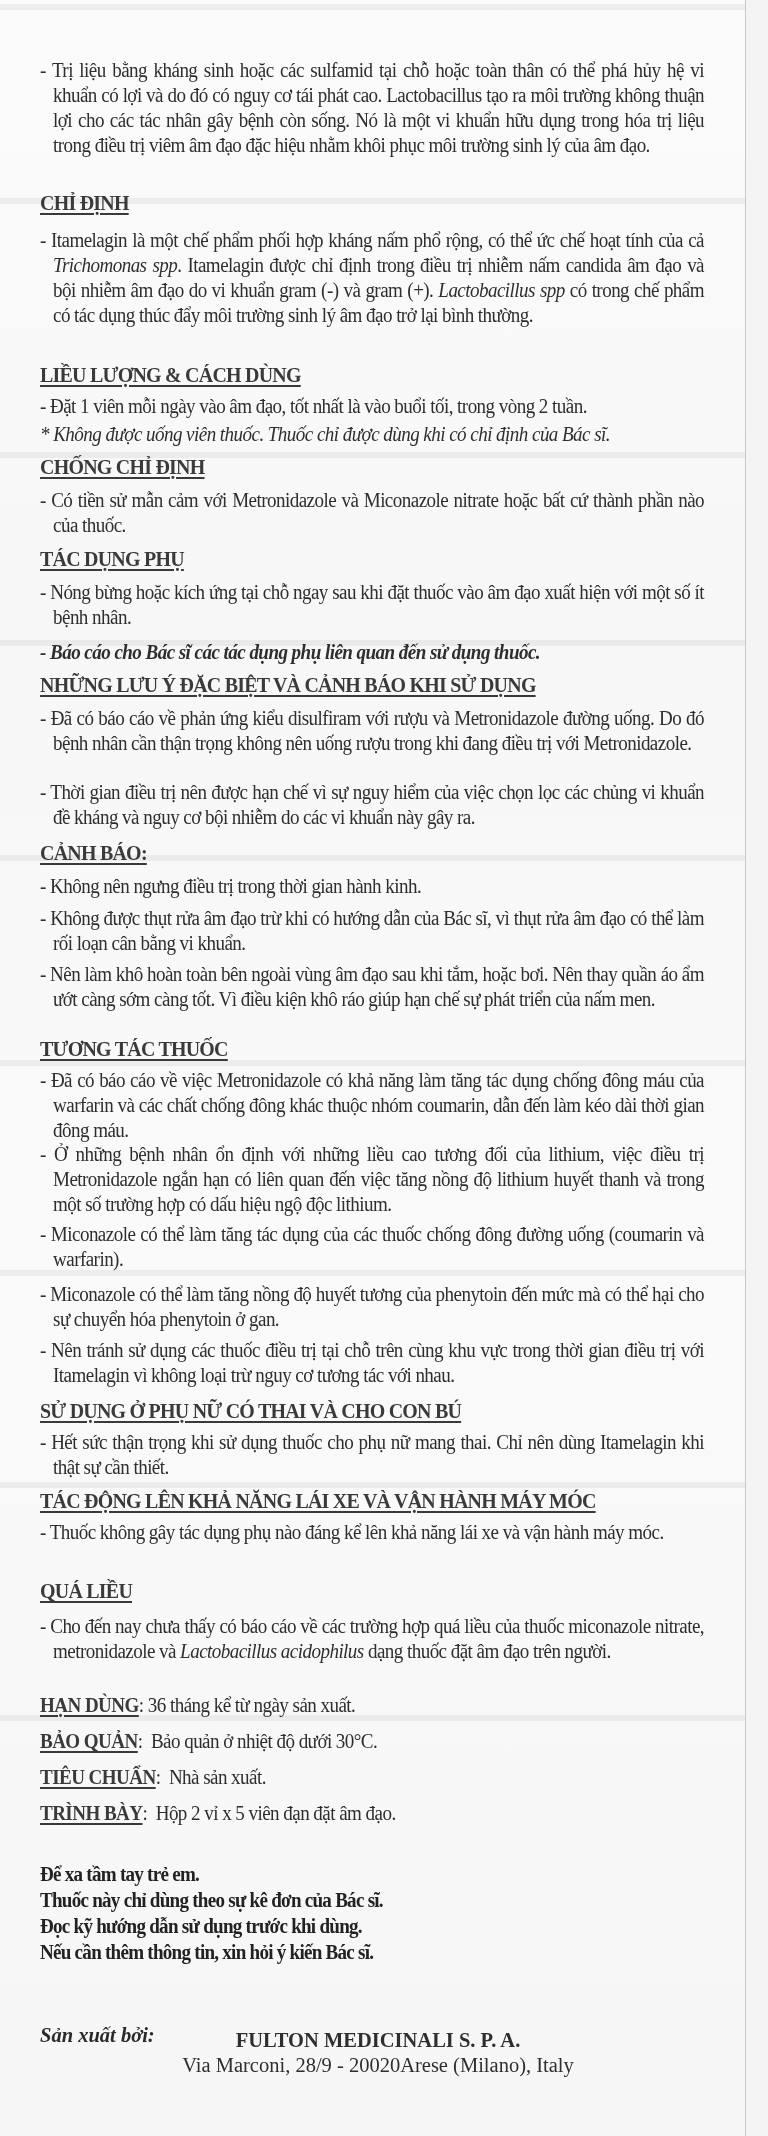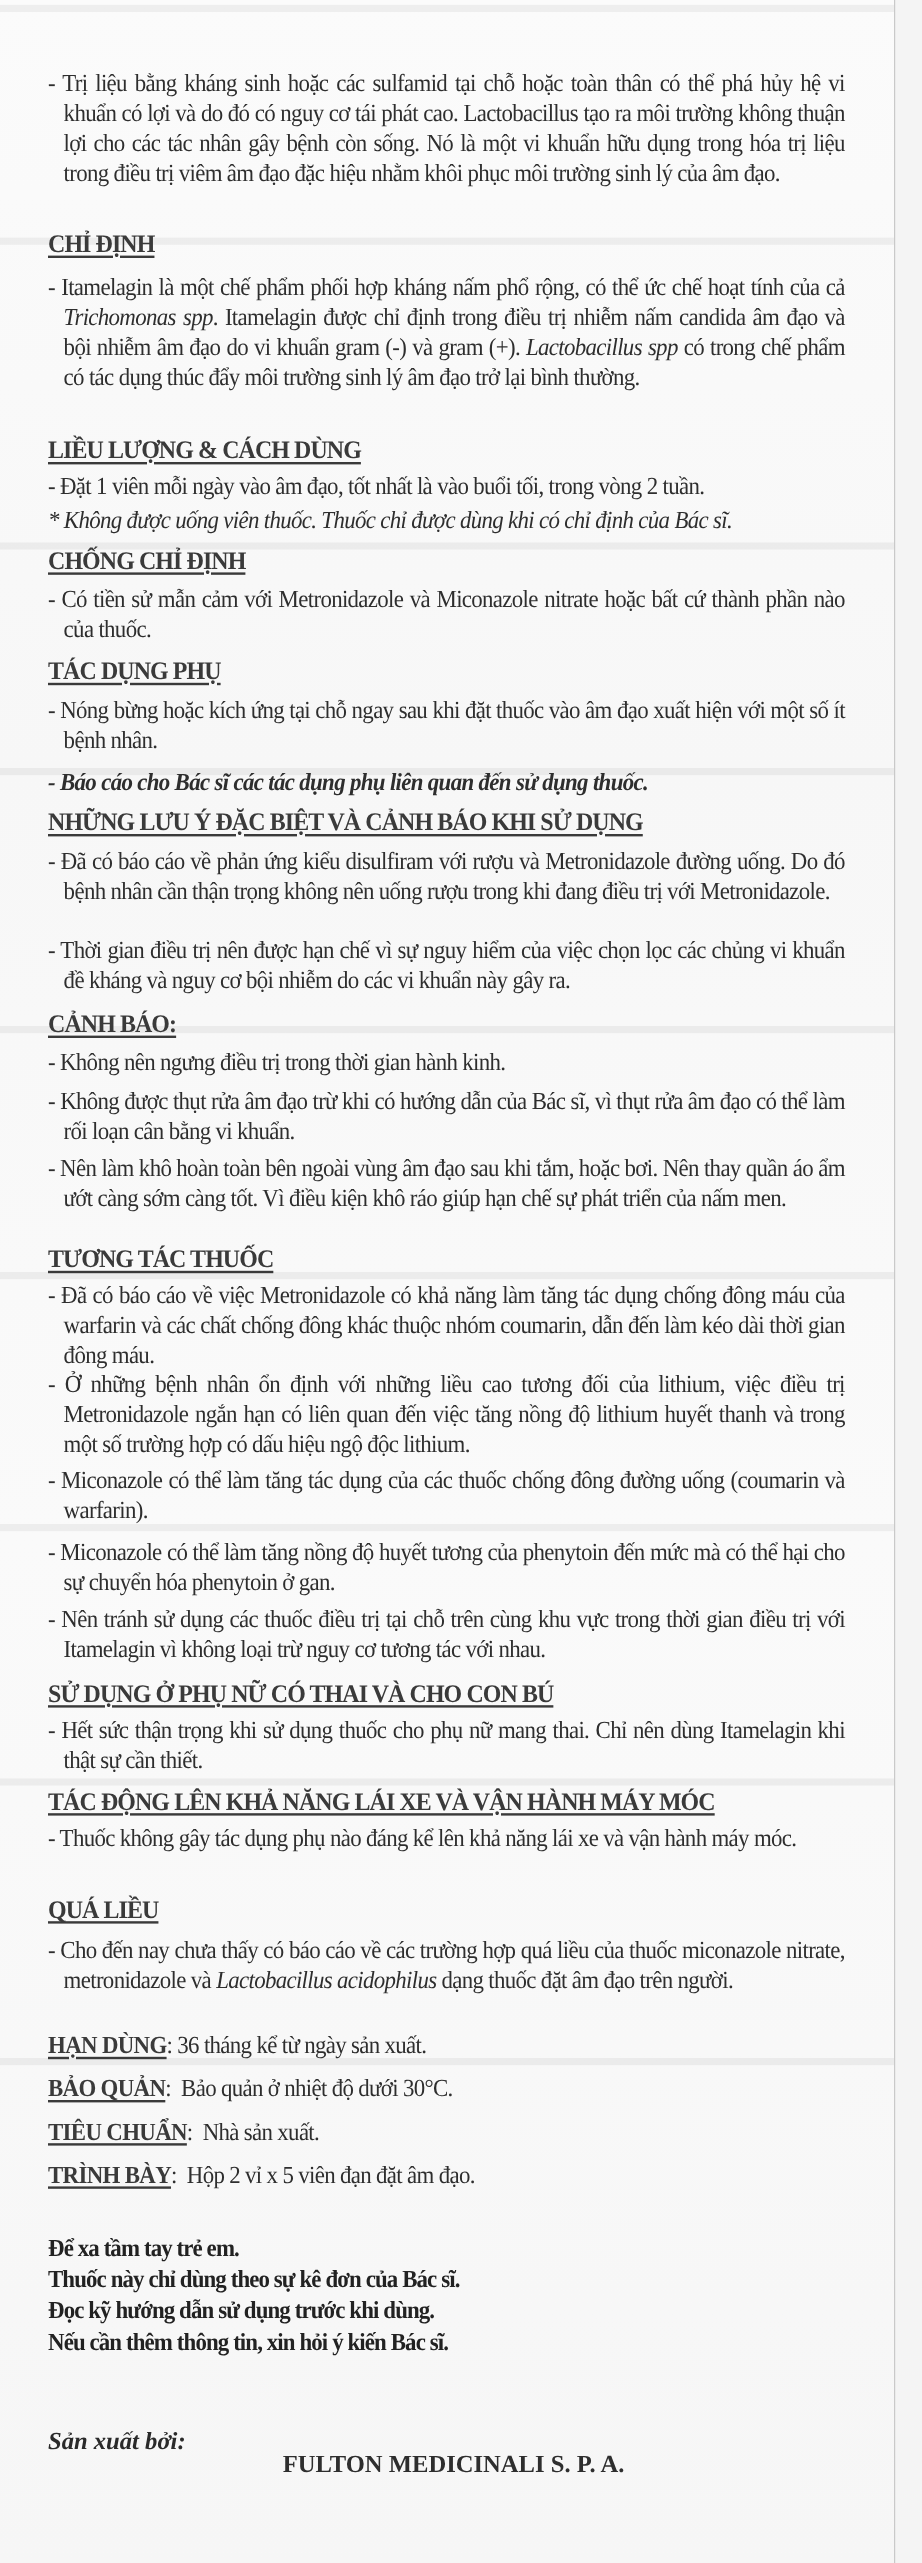--- a/index.html
+++ b/index.html
@@ -29,21 +29,21 @@
     letter-spacing:-0.8px; transform:scaleX(0.95); transform-origin:left top;
   }
   .italic { font-style:italic; }
   .bolditalic { font-weight:bold; font-style:italic; }
   .inline-row { position:absolute; left:0; font-size:20.5px; line-height:26px; letter-spacing:-0.6px;
     transform:scaleX(0.93); transform-origin:left top; white-space:nowrap; }
   .inline-row .lbl { font-weight:bold; text-decoration:underline; text-underline-offset:3px; color:#3a3a3a; }
   .warn { position:absolute; left:0; font-weight:bold; font-size:20.5px; line-height:25px;
     letter-spacing:-0.8px; transform:scaleX(0.93); transform-origin:left top; white-space:nowrap; color:#222; }
   .mfr-label { position:absolute; left:0; font-weight:bold; font-style:italic; font-size:20.5px; color:#2a2a2a; }
-  .mfr { position:absolute; left:0; width:676px; text-align:center; font-size:20.5px; line-height:25px;margin-top:14px; }
+  .mfr { position:absolute; left:0; width:676px; text-align:center; font-size:20.5px; line-height:25px; }
   .mfr .name { font-weight:bold; }
 </style>
 </head>
 <body>
 
 <div class="paper">
   <div class="fold" style="top:4px;"></div>
   <div class="fold" style="top:198px;"></div>
   <div class="fold" style="top:452px;"></div>
   <div class="fold" style="top:640px;"></div>
@@ -103,14 +103,15 @@
   <div class="inline-row" style="top:1800px;"><span class="lbl">TRÌNH BÀY</span><span>:&nbsp; </span><span>Hộp 2 vỉ x 5 viên đạn đặt âm đạo.</span></div>
 
   <div class="warn" style="top:1862px;">Để xa tầm tay trẻ em.</div>
   <div class="warn" style="top:1888px;">Thuốc này chỉ dùng theo sự kê đơn của Bác sĩ.</div>
   <div class="warn" style="top:1914px;">Đọc kỹ hướng dẫn sử dụng trước khi dùng.</div>
   <div class="warn" style="top:1940px;">Nếu cần thêm thông tin, xin hỏi ý kiến Bác sĩ.</div>
 
   <div class="mfr-label" style="top:1984px;margin-top:40px;">Sản xuất bởi:</div>
   <div class="mfr" style="top:2028px;">
     <div class="name">FULTON MEDICINALI S. P. A.</div>
+    <div>Via Marconi, 28/9 - 20020Arese (Milano), Italy</div>
   </div>
 </div>
 
 </body></html>

